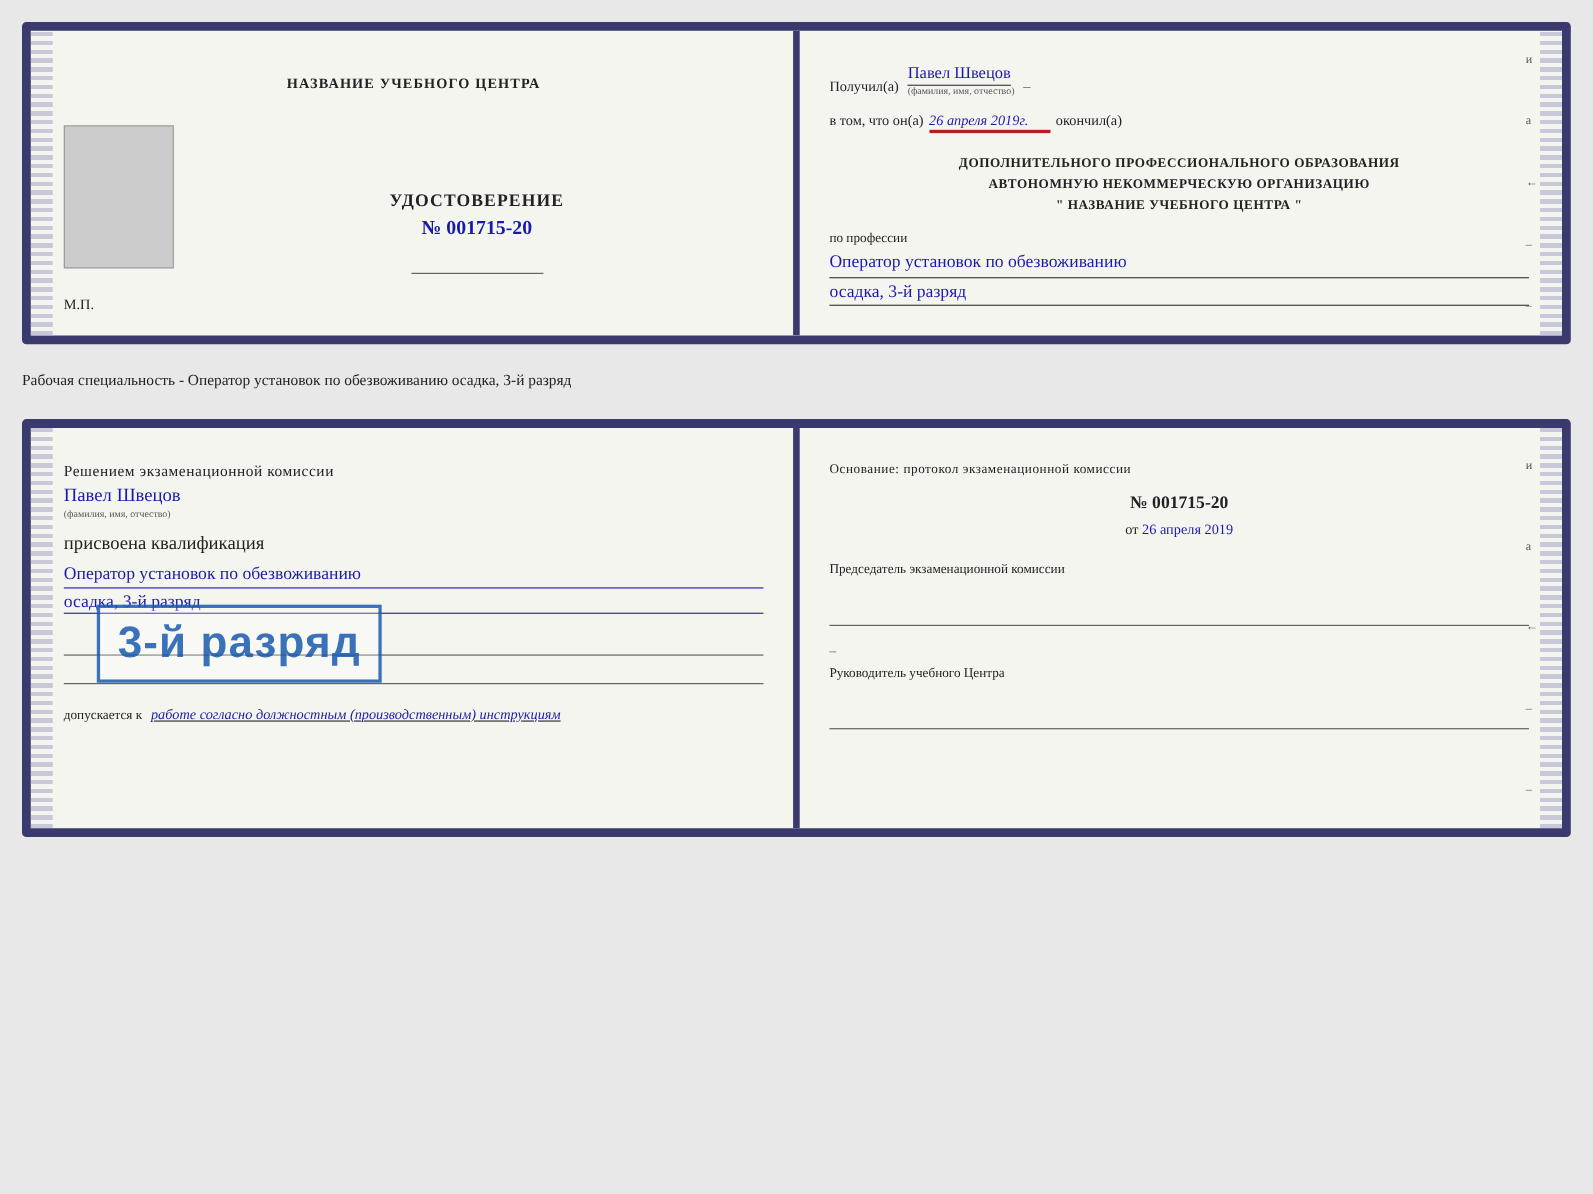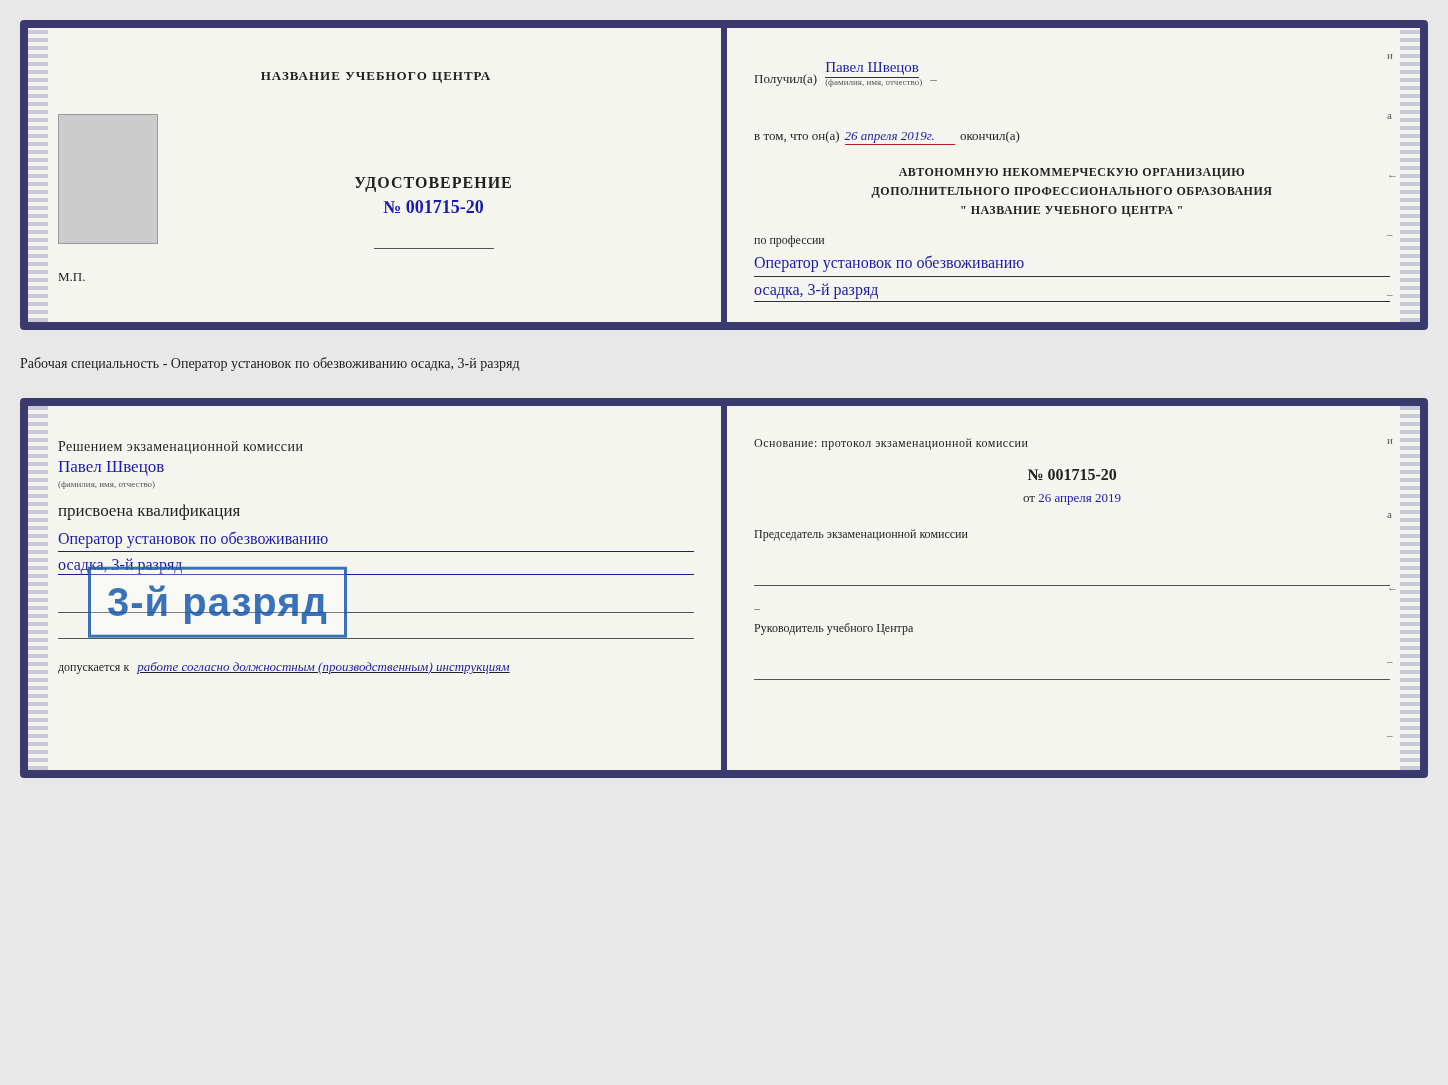--- a/index.html
+++ b/index.html
@@ -174,23 +174,22 @@
       margin-bottom: 18px;
       display: flex;
       align-items: baseline;
       gap: 5px;
     }
 
     .underlined-date {
       font-style: italic;
       font-size: 13px;
       color: #1a1aaa;
-      border-bottom: 1px solid #b91c1c;
+      border-bottom: 3px solid #b91c1c;
       padding-right: 20px;
-      margin-top: 26px;
     }
 
     .org-block {
       text-align: center;
       font-size: 12px;
       font-weight: bold;
       letter-spacing: 0.5px;
       color: #222;
       margin-bottom: 12px;
       line-height: 1.6;
@@ -408,22 +407,22 @@
         <span class="dash">–</span>
       </div>
 
       <div class="date-line-row">
         <span>в том, что он(а)</span>
         <span class="underlined-date">26 апреля 2019г.</span>
         <span>окончил(а)</span>
       </div>
 
       <div class="org-block">
+        <div>ДОПОЛНИТЕЛЬНОГО ПРОФЕССИОНАЛЬНОГО ОБРАЗОВАНИЯ</div>
         <div>АВТОНОМНУЮ НЕКОММЕРЧЕСКУЮ ОРГАНИЗАЦИЮ</div>
-        <div>ДОПОЛНИТЕЛЬНОГО ПРОФЕССИОНАЛЬНОГО ОБРАЗОВАНИЯ</div>
         <div>"    НАЗВАНИЕ УЧЕБНОГО ЦЕНТРА    "</div>
       </div>
 
       <div class="profession-label">по профессии</div>
       <div class="profession-value">Оператор установок по обезвоживанию</div>
       <div class="rank-value">осадка, 3-й разряд</div>
 
       <div class="right-side-marks">
         <span class="right-mark">и</span>
         <span class="right-mark">а</span>

